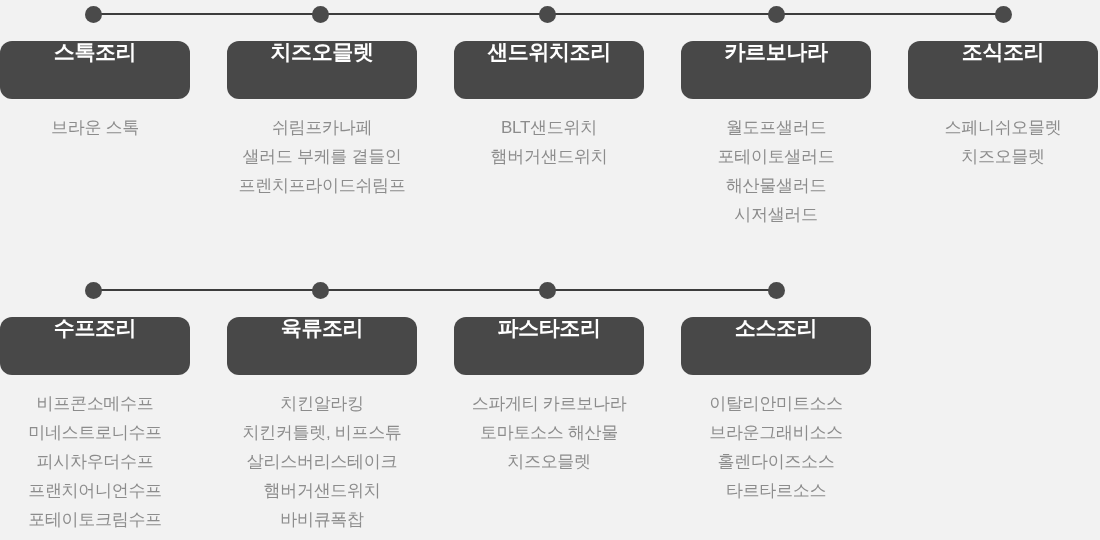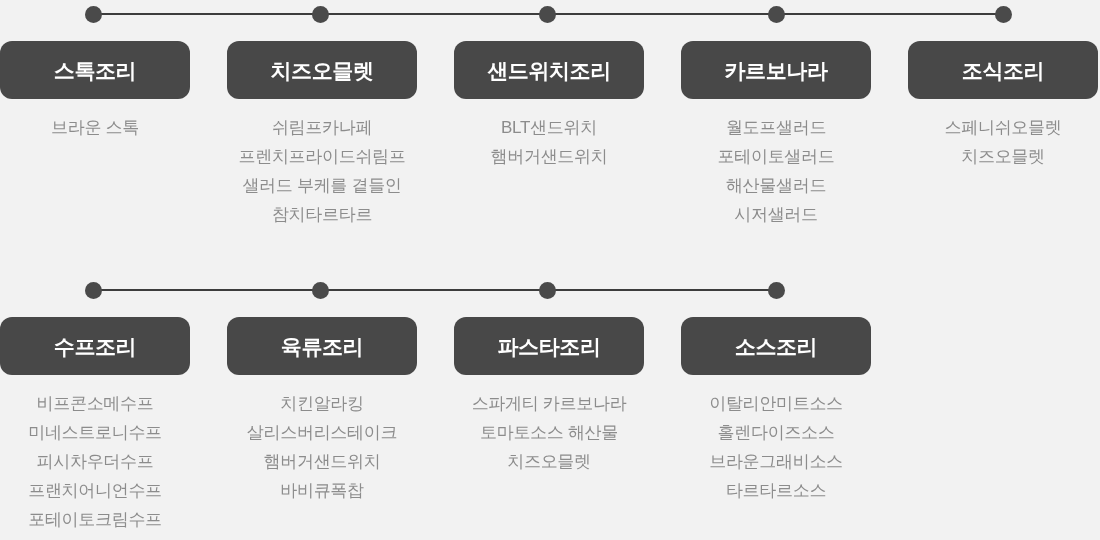--- a/index.html
+++ b/index.html
@@ -66,21 +66,21 @@
   .card .pill {
     position: absolute;
     top: 41px;
     left: 0;
     width: 190px;
     height: 58px;
     box-sizing: border-box;
     background: #484848;
     border-radius: 12px;
     display: flex;
-    align-items: center;
+    align-items: flex-start;
     justify-content: center;
   }
   .card .pill .title {
     color: #ffffff;
     font-size: 21px;
     font-weight: bold;
     letter-spacing: -0.4px;
     line-height: 1;
     white-space: nowrap;
   }
@@ -121,23 +121,22 @@
           <div class="items">
             <div class="item">브라운 스톡</div>
           </div>
         </div>
         <div class="card" style="left: 227px;">
           <div class="pill">
             <span class="title">치즈오믈렛</span>
           </div>
           <div class="items">
             <div class="item">쉬림프카나페</div>
+            <div class="item">샐러드 부케를 곁들인</div>
             <div class="item">프렌치프라이드쉬림프</div>
-            <div class="item">샐러드 부케를 곁들인</div>
-            <div class="item">참치타르타르</div>
           </div>
         </div>
         <div class="card" style="left: 454px;">
           <div class="pill">
             <span class="title">샌드위치조리</span>
           </div>
           <div class="items">
             <div class="item">BLT샌드위치</div>
             <div class="item">햄버거샌드위치</div>
           </div>
@@ -184,20 +183,21 @@
             <div class="item">프랜치어니언수프</div>
             <div class="item">포테이토크림수프</div>
           </div>
         </div>
         <div class="card" style="left: 227px;">
           <div class="pill">
             <span class="title">육류조리</span>
           </div>
           <div class="items">
             <div class="item">치킨알라킹</div>
+            <div class="item">치킨커틀렛, 비프스튜</div>
             <div class="item">살리스버리스테이크</div>
             <div class="item">햄버거샌드위치</div>
             <div class="item">바비큐폭찹</div>
           </div>
         </div>
         <div class="card" style="left: 454px;">
           <div class="pill">
             <span class="title">파스타조리</span>
           </div>
           <div class="items">
@@ -205,20 +205,20 @@
             <div class="item">토마토소스 해산물</div>
             <div class="item">치즈오믈렛</div>
           </div>
         </div>
         <div class="card" style="left: 681px;">
           <div class="pill">
             <span class="title">소스조리</span>
           </div>
           <div class="items">
             <div class="item">이탈리안미트소스</div>
+            <div class="item">브라운그래비소스</div>
             <div class="item">홀렌다이즈소스</div>
-            <div class="item">브라운그래비소스</div>
             <div class="item">타르타르소스</div>
           </div>
         </div>
       </div>
     </div>
   </div>
 
 </body></html>

